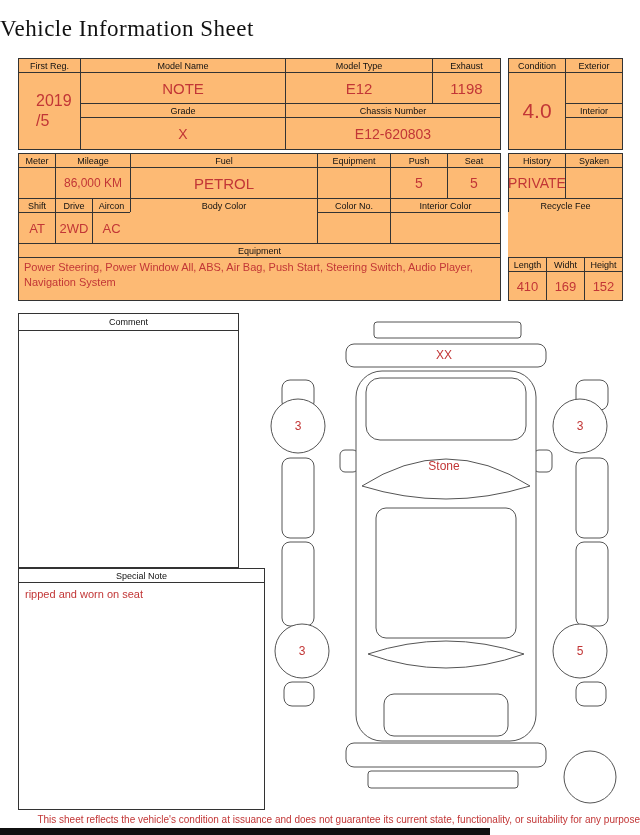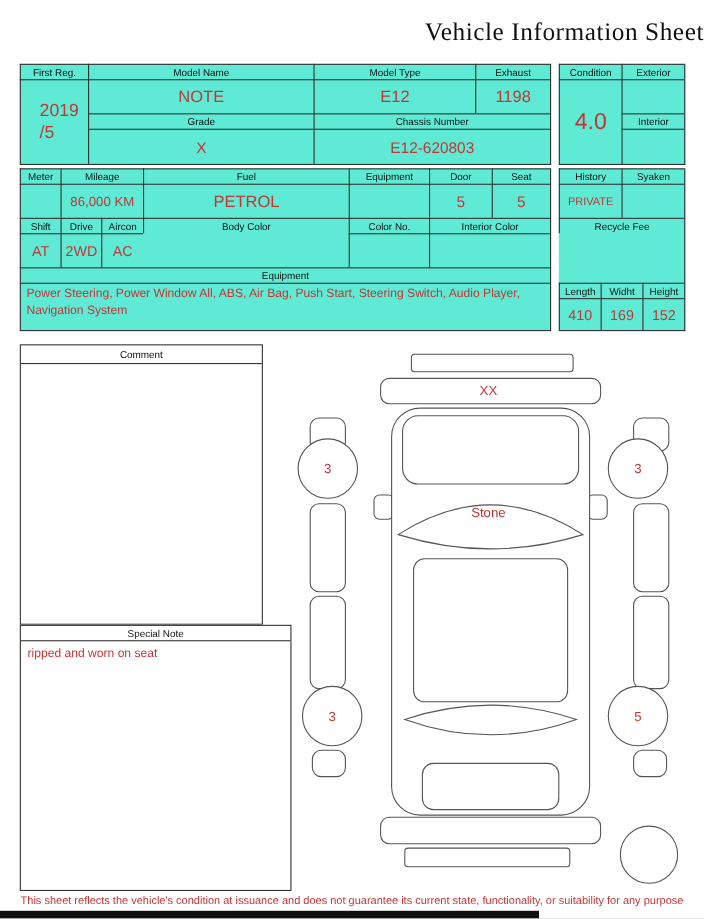--- a/index.html
+++ b/index.html
@@ -5,27 +5,27 @@
   :root { --red: #c23636; --line: #333; }
   * { box-sizing: border-box; margin: 0; padding: 0; }
   body { background: #888; font-family: "Liberation Sans", sans-serif; }
   .sheet {
     position: relative; width: 640px; height: 835px;
     background: #fff; overflow: hidden; margin: 0 auto;
   }
   .abs { position: absolute; }
   .title {
     position: absolute; top: 16px; left: 0; width: 100%;
-    text-align: right; font-family: "Liberation Serif", serif;
+    text-align: left; font-family: "Liberation Serif", serif;
     font-size: 23px; color: #111; letter-spacing: 0.5px;
   }
   .tbl {
     position: absolute; display: grid;
     border-right: 1px solid var(--line); border-bottom: 1px solid var(--line);
-    background: #5eead4;
+    background: #fdba74;
   }
   .tbl > div {
     border-left: 1px solid var(--line); border-top: 1px solid var(--line);
     overflow: hidden;
   }
   .lbl {
     font-size: 9px; color: #111;
     display: flex; align-items: center; justify-content: center;
     white-space: nowrap;
   }
@@ -42,21 +42,21 @@
   .box {
     position: absolute; border: 1px solid var(--line); background: #fff;
   }
   .box-hdr {
     border-bottom: 1px solid var(--line); font-size: 9px; color: #111;
     display: flex; align-items: center; justify-content: center;
   }
   .box-body { padding: 4px 6px; color: var(--red); font-size: 11px; line-height: 1.35; }
   .disclaimer {
     position: absolute; top: 814px; left: 0; width: 100%;
-    text-align: center; font-size: 10px; color: var(--red); white-space: nowrap;
+    text-align: right; font-size: 10px; color: var(--red); white-space: nowrap;
   }
   .bottom-bar { position: absolute; top: 828px; left: 0; width: 490px; height: 7px; background: #101010; }
   svg text { font-family: "Liberation Sans", sans-serif; }
 </style>
 </head>
 <body>
 
 <div class="sheet">
 
   <div class="title">Vehicle Information Sheet</div>
@@ -87,21 +87,21 @@
     <div class="val" style="grid-column:2;grid-row:2"></div>
     <div class="lbl" style="grid-column:2;grid-row:3">Interior</div>
     <div class="val" style="grid-column:2;grid-row:4"></div>
   </div>
 
   <div class="tbl" style="left:18px;top:153px;grid-template-columns:37px 37px 38px 187px 73px 57px 53px;grid-template-rows:14px 31px 14px 31px 14px 43px;">
     <div class="lbl" style="grid-column:1;grid-row:1">Meter</div>
     <div class="lbl" style="grid-column:2/4;grid-row:1">Mileage</div>
     <div class="lbl" style="grid-column:4;grid-row:1">Fuel</div>
     <div class="lbl" style="grid-column:5;grid-row:1">Equipment</div>
-    <div class="lbl" style="grid-column:6;grid-row:1">Door</div>
+    <div class="lbl" style="grid-column:6;grid-row:1">Push</div>
     <div class="lbl" style="grid-column:7;grid-row:1">Seat</div>
 
     <div class="val" style="grid-column:1;grid-row:2"></div>
     <div class="val" style="grid-column:2/4;grid-row:2;font-size:12px">86,000 KM</div>
     <div class="val" style="grid-column:4;grid-row:2;font-size:15px">PETROL</div>
     <div class="val" style="grid-column:5;grid-row:2"></div>
     <div class="val" style="grid-column:6;grid-row:2;font-size:14px">5</div>
     <div class="val" style="grid-column:7;grid-row:2;font-size:14px">5</div>
 
     <div class="lbl" style="grid-column:1;grid-row:3">Shift</div>
@@ -118,21 +118,21 @@
     <div class="val" style="grid-column:6/8;grid-row:4"></div>
 
     <div class="lbl" style="grid-column:1/8;grid-row:5">Equipment</div>
     <div class="val wrapcell" style="grid-column:1/8;grid-row:6;font-size:11px">Power Steering, Power Window  All, ABS, Air Bag, Push Start, Steering Switch, Audio Player, Navigation System</div>
   </div>
 
   <div class="tbl" style="left:508px;top:153px;grid-template-columns:38px 19px 19px 38px;grid-template-rows:14px 31px 14px 45px 14px 29px;">
     <div class="lbl" style="grid-column:1/3;grid-row:1">History</div>
     <div class="lbl" style="grid-column:3/5;grid-row:1">Syaken</div>
 
-    <div class="val" style="grid-column:1/3;grid-row:2;font-size:10px">PRIVATE</div>
+    <div class="val" style="grid-column:1/3;grid-row:2;font-size:14px">PRIVATE</div>
     <div class="val" style="grid-column:3/5;grid-row:2"></div>
 
     <div class="lbl" style="grid-column:1/5;grid-row:3">Recycle Fee</div>
 
     <div class="lbl" style="grid-column:1;grid-row:5">Length</div>
     <div class="lbl" style="grid-column:2/4;grid-row:5">Widht</div>
     <div class="lbl" style="grid-column:4;grid-row:5">Height</div>
 
     <div class="val" style="grid-column:1;grid-row:6;font-size:13px">410</div>
     <div class="val" style="grid-column:2/4;grid-row:6;font-size:13px">169</div>

